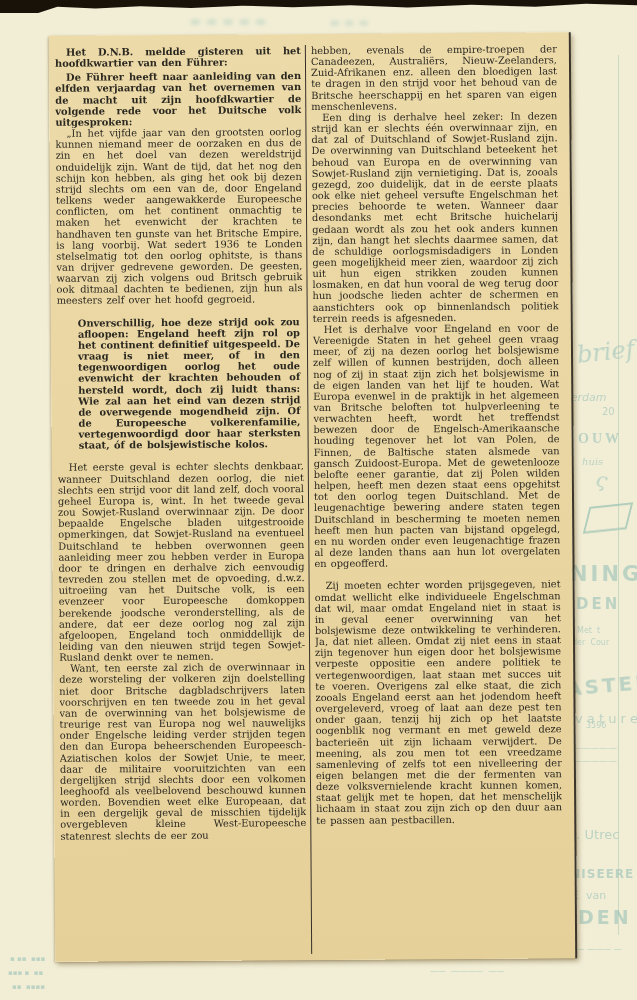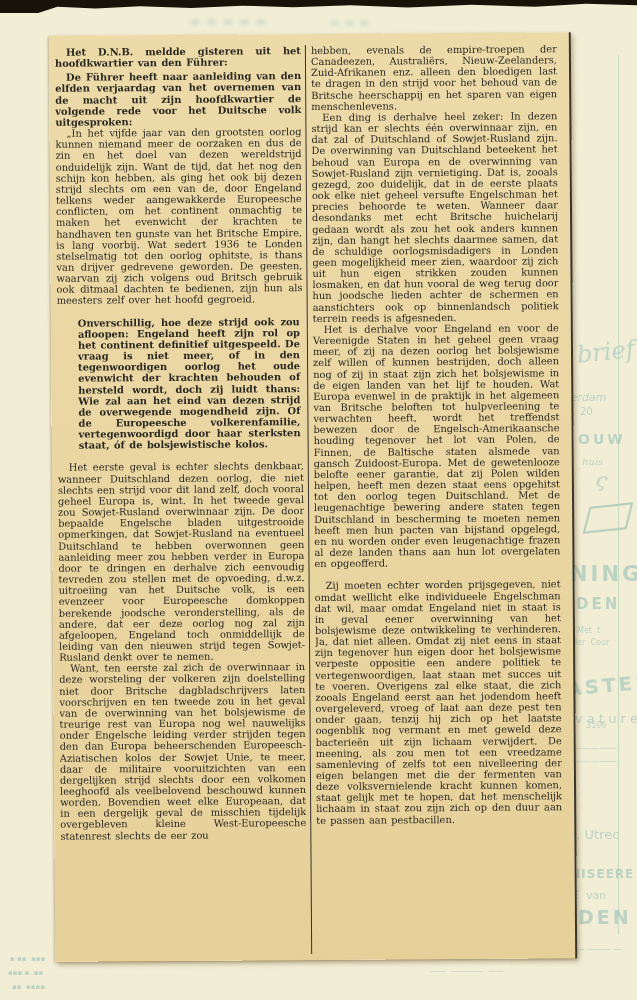--- a/index.html
+++ b/index.html
@@ -67,22 +67,22 @@
 </style>
 </head>
 <body>
 
 <div class="ghost-layer">
 
 <span class="ghost blob" style="left: 190px; top: 16px; font-size: 11px; letter-spacing: 6px;">▬▬▬▬▬</span>
     <span class="ghost blob" style="left: 330px; top: 18px; font-size: 10px; letter-spacing: 5px;">▬▬▬</span>
     <span class="ghost script" style="left: 577px; top: 340px; font-size: 24px; transform: rotate(-6deg);">brief</span>
     <span class="ghost" style="left: 562px; top: 392px; font-size: 11px; font-style: italic;">tterdam</span>
-    <span class="ghost" style="left: 580px; top: 407px; font-size: 10px; text-align: center;">20</span>
-    <span class="ghost heavy" style="left: 578px; top: 432px; font-size: 14px;">OUW</span>
+    <span class="ghost" style="left: 602px; top: 407px; font-size: 10px; text-align: center;">20</span>
+    <span class="ghost heavy" style="left: 578px; top: 432px; font-size: 14px; font-family: Liberation Serif, serif;">OUW</span>
     <span class="ghost script" style="left: 582px; top: 457px; font-size: 10px;">huis</span>
     <span class="ghost script" style="left: 596px; top: 470px; font-size: 20px; transform: rotate(12deg);">ς</span>
     <span class="ghost heavy" style="left: 570px; top: 563px; font-size: 21px;">NING</span>
     <span class="ghost heavy" style="left: 576px; top: 597px; font-size: 15px;">DEN</span>
     <span class="ghost" style="left: 577px; top: 627px; font-size: 8px;">Met  t</span>
     <span class="ghost" style="left: 572px; top: 639px; font-size: 8px;">der  Cour</span>
     <span class="ghost heavy" style="left: 566px; top: 675px; font-size: 20px; transform: rotate(-5deg);">ASTEN</span>
     <span class="ghost" style="left: 575px; top: 712px; font-size: 13px;">v a t u r e t s</span>
     <span class="ghost" style="left: 586px; top: 722px; font-size: 8px; text-align: right;">3596</span>
     <span class="ghost" style="left: 572px; top: 744px; font-size: 9px;">—————</span>

